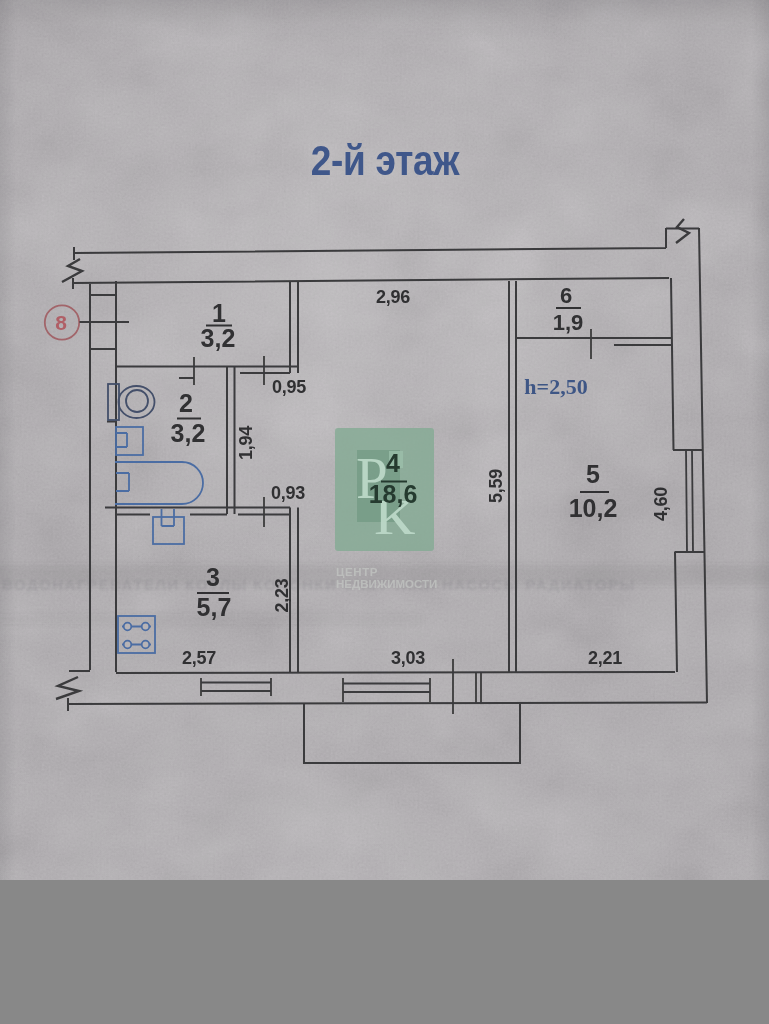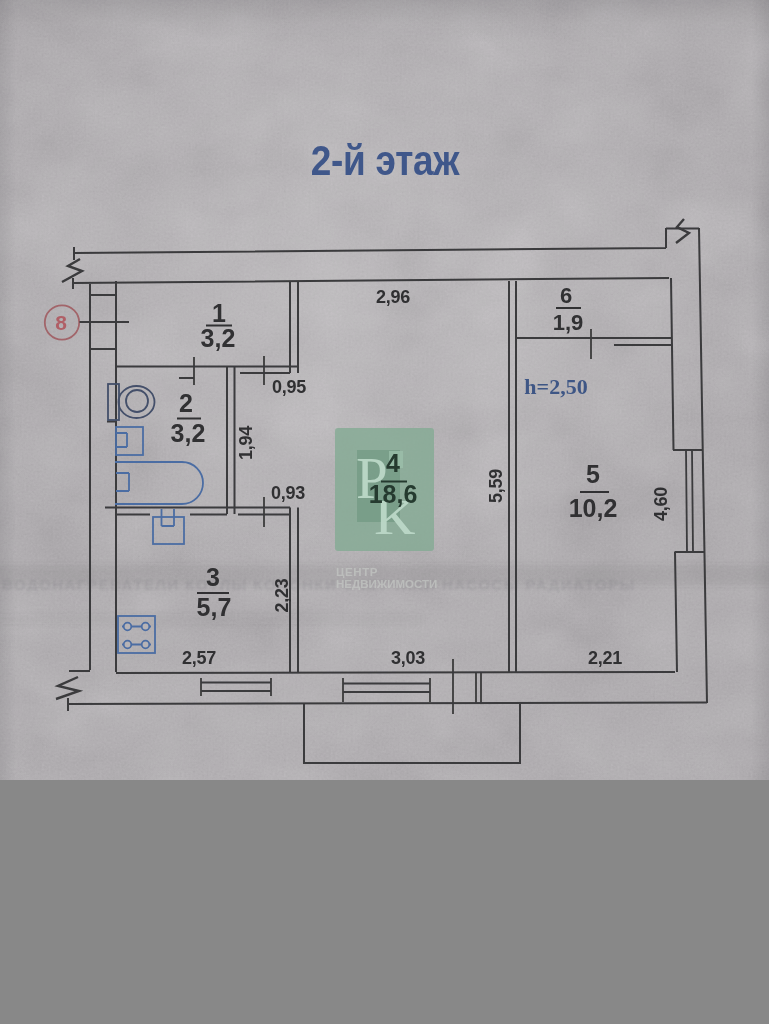--- a/index.html
+++ b/index.html
@@ -1,16 +1,16 @@
 <!DOCTYPE html>
 <html><head>
 <meta charset="utf-8">
 <style>
 html,body{margin:0;padding:0;background:#888;}
-#page{position:relative;width:769px;height:780px;overflow:hidden;
+#page{position:relative;width:769px;height:880px;overflow:hidden;
   font-family:"Liberation Sans",sans-serif;
   background-color:#0ea5e9;
 }
 svg{position:absolute;left:0;top:0;}
 </style>
 </head>
 <body>
 <div id="page">
 <svg width="769" height="1024" viewBox="0 0 769 1024" style="isolation:isolate">
   <defs>

